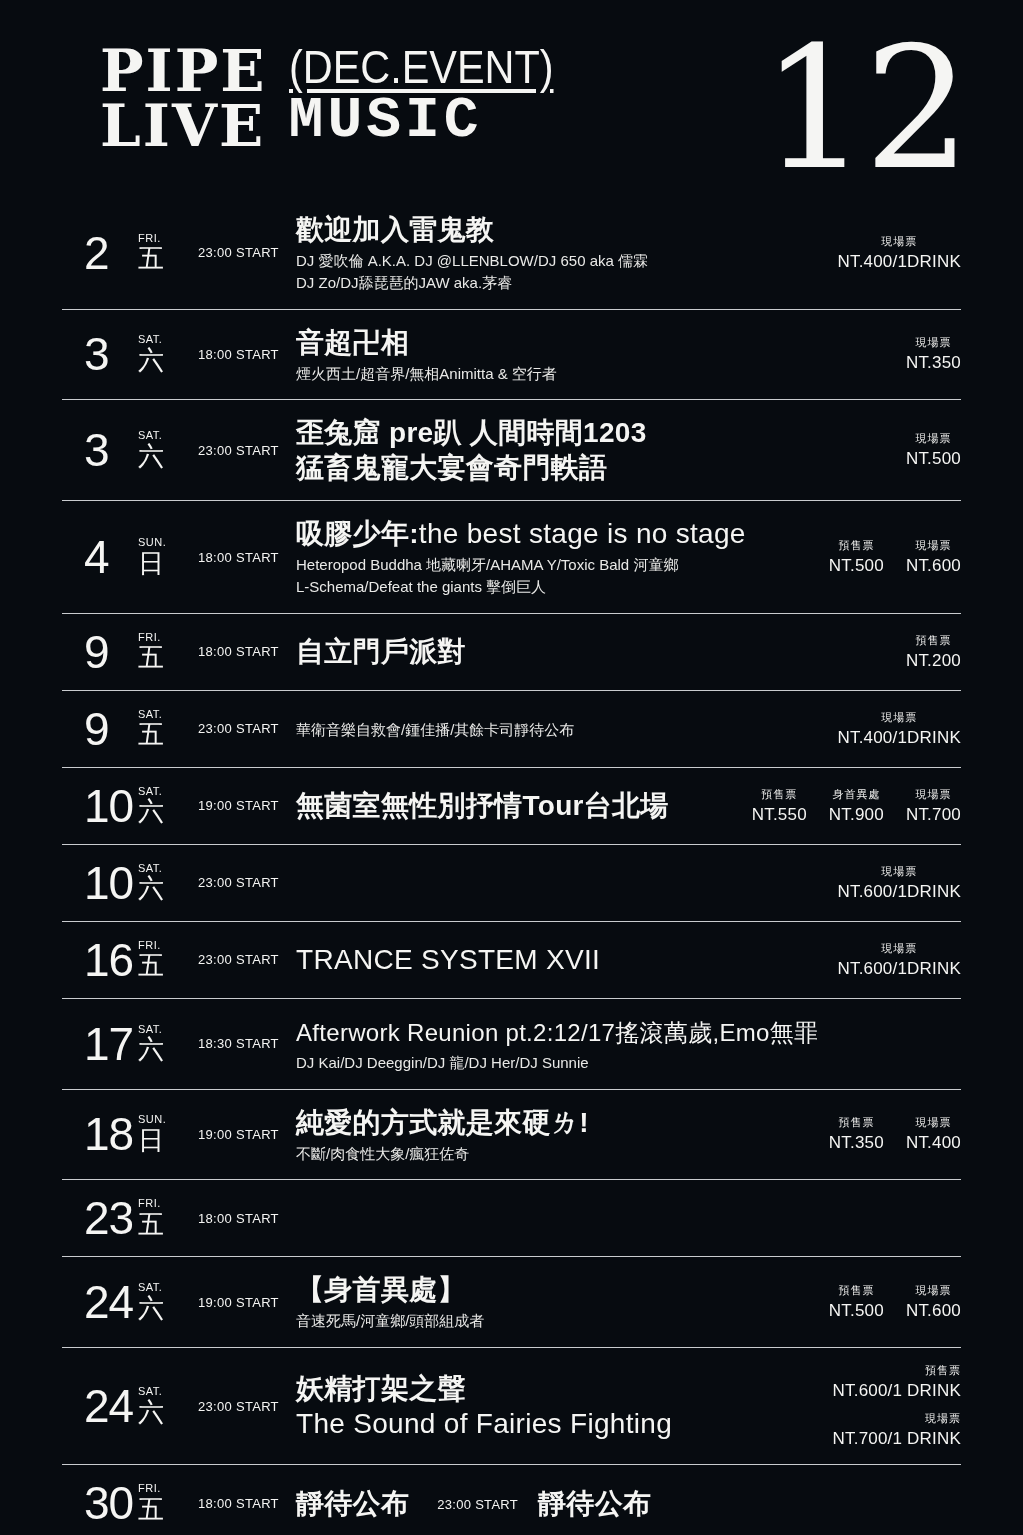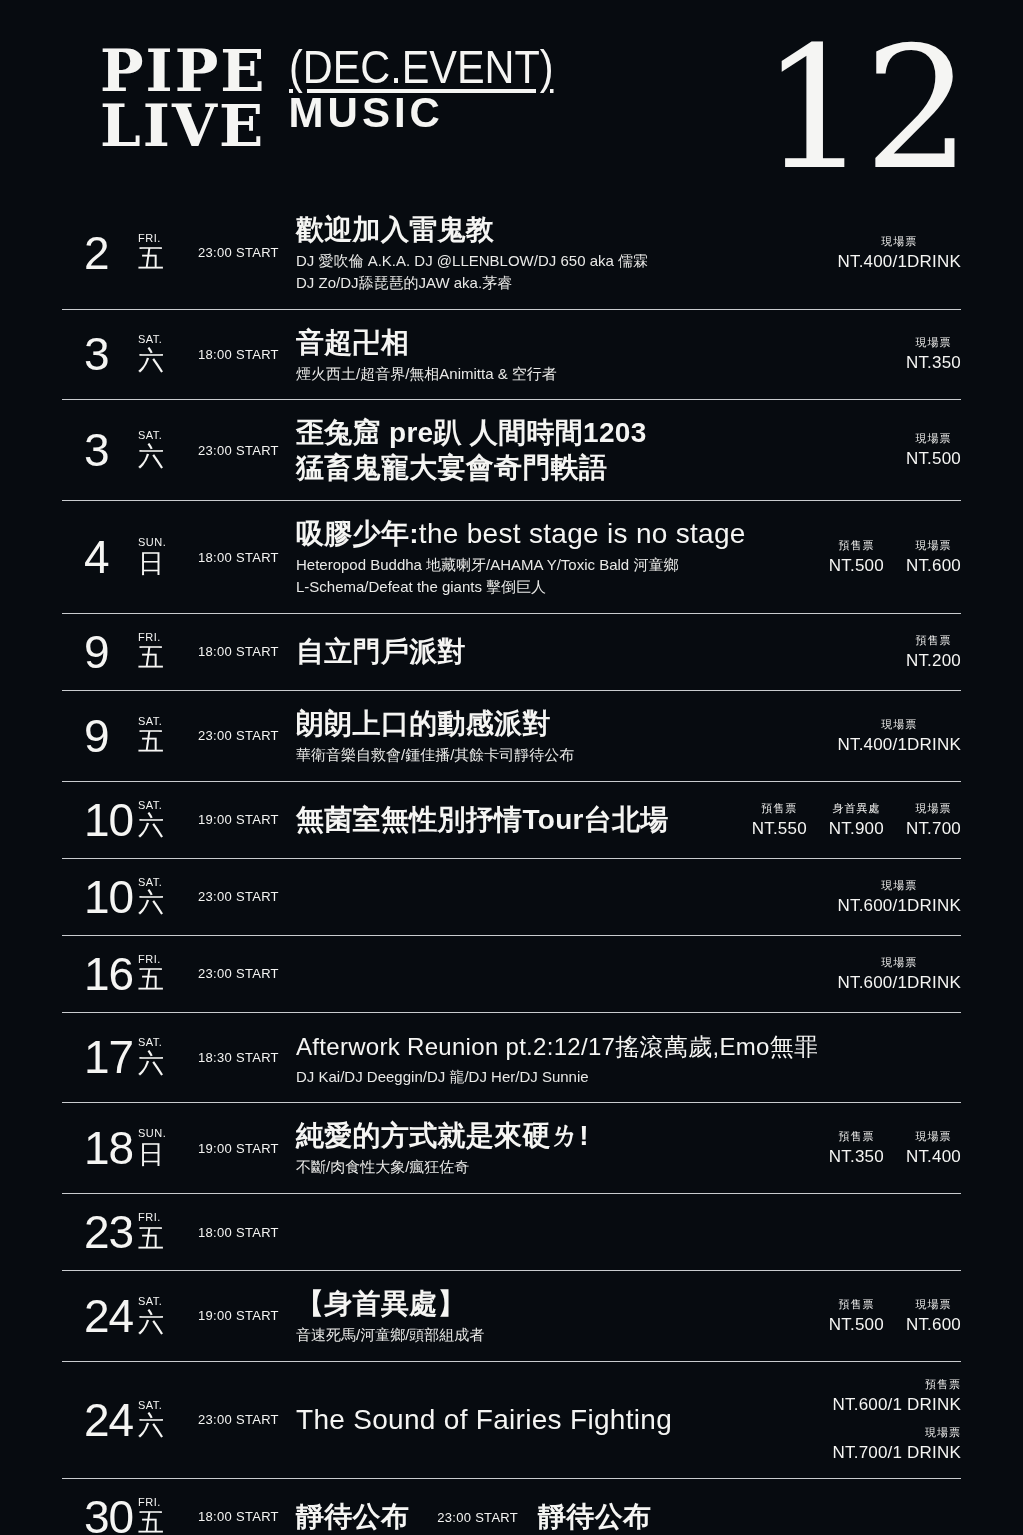--- a/index.html
+++ b/index.html
@@ -31,23 +31,23 @@
   .dec-event{
     display:inline-block;
     font-size:46px;line-height:1.0;font-weight:400;
     letter-spacing:0px;
     text-decoration:underline;
     text-underline-offset:6px;
     transform:scaleX(.9);transform-origin:left top;
     font-family:"Liberation Sans",sans-serif;
   }
   .music{
-    font-family:Liberation Sans, sans-serif;
+    font-family:Liberation Mono, monospace;
     font-weight:600;
-    font-size:42px;line-height:1.0;letter-spacing:4px;
+    font-size:58px;line-height:1.0;letter-spacing:4px;
     margin-top:2px;
   }
   .month{
     margin-left:auto;
     font-family:"DejaVu Serif",serif;
     font-size:168px;line-height:.78;font-weight:400;
     letter-spacing:-4px;
     padding-right:4px;
   }
   
@@ -215,23 +215,20 @@
       </div>
     </div>
     <div class="row">
       <div class="c-date">9</div>
       <div class="c-day">
         <div class="day-en">SAT.</div>
         <div class="day-zh">五</div>
       </div>
       <div class="c-time">23:00 START</div>
       <div class="c-main">
-        <div>
-          <div class="title-line"><span class="tp-b">朗朗上口的動感派對</span></div>
-        </div>
         <div class="lineup">
           <div class="lineup-line">華衛音樂自救會/鍾佳播/其餘卡司靜待公布</div>
         </div>
       </div>
       <div class="c-prices">
         <div class="price-block">
           <div class="p-label">現場票</div>
           <div class="p-value">NT.400/1DRINK</div>
         </div>
       </div>
@@ -277,20 +274,25 @@
         </div>
       </div>
     </div>
     <div class="row">
       <div class="c-date">16</div>
       <div class="c-day">
         <div class="day-en">FRI.</div>
         <div class="day-zh">五</div>
       </div>
       <div class="c-time">23:00 START</div>
+      <div class="c-main">
+        <div>
+          <div class="title-line"><span class="tp-l">TRANCE SYSTEM XVII</span></div>
+        </div>
+      </div>
       <div class="c-prices">
         <div class="price-block">
           <div class="p-label">現場票</div>
           <div class="p-value">NT.600/1DRINK</div>
         </div>
       </div>
     </div>
     <div class="row">
       <div class="c-date">17</div>
       <div class="c-day">
@@ -369,20 +371,21 @@
     </div>
     <div class="row">
       <div class="c-date">24</div>
       <div class="c-day">
         <div class="day-en">SAT.</div>
         <div class="day-zh">六</div>
       </div>
       <div class="c-time">23:00 START</div>
       <div class="c-main">
         <div>
+          <div class="title-line"><span class="tp-b">妖精打架之聲</span></div>
           <div class="title-line"><span class="tp-l">The Sound of Fairies Fighting</span></div>
         </div>
       </div>
       <div class="c-prices stack">
         <div class="price-block">
           <div class="p-label">預售票</div>
           <div class="p-value">NT.600/1 DRINK</div>
         </div>
         <div class="price-block">
           <div class="p-label">現場票</div>

